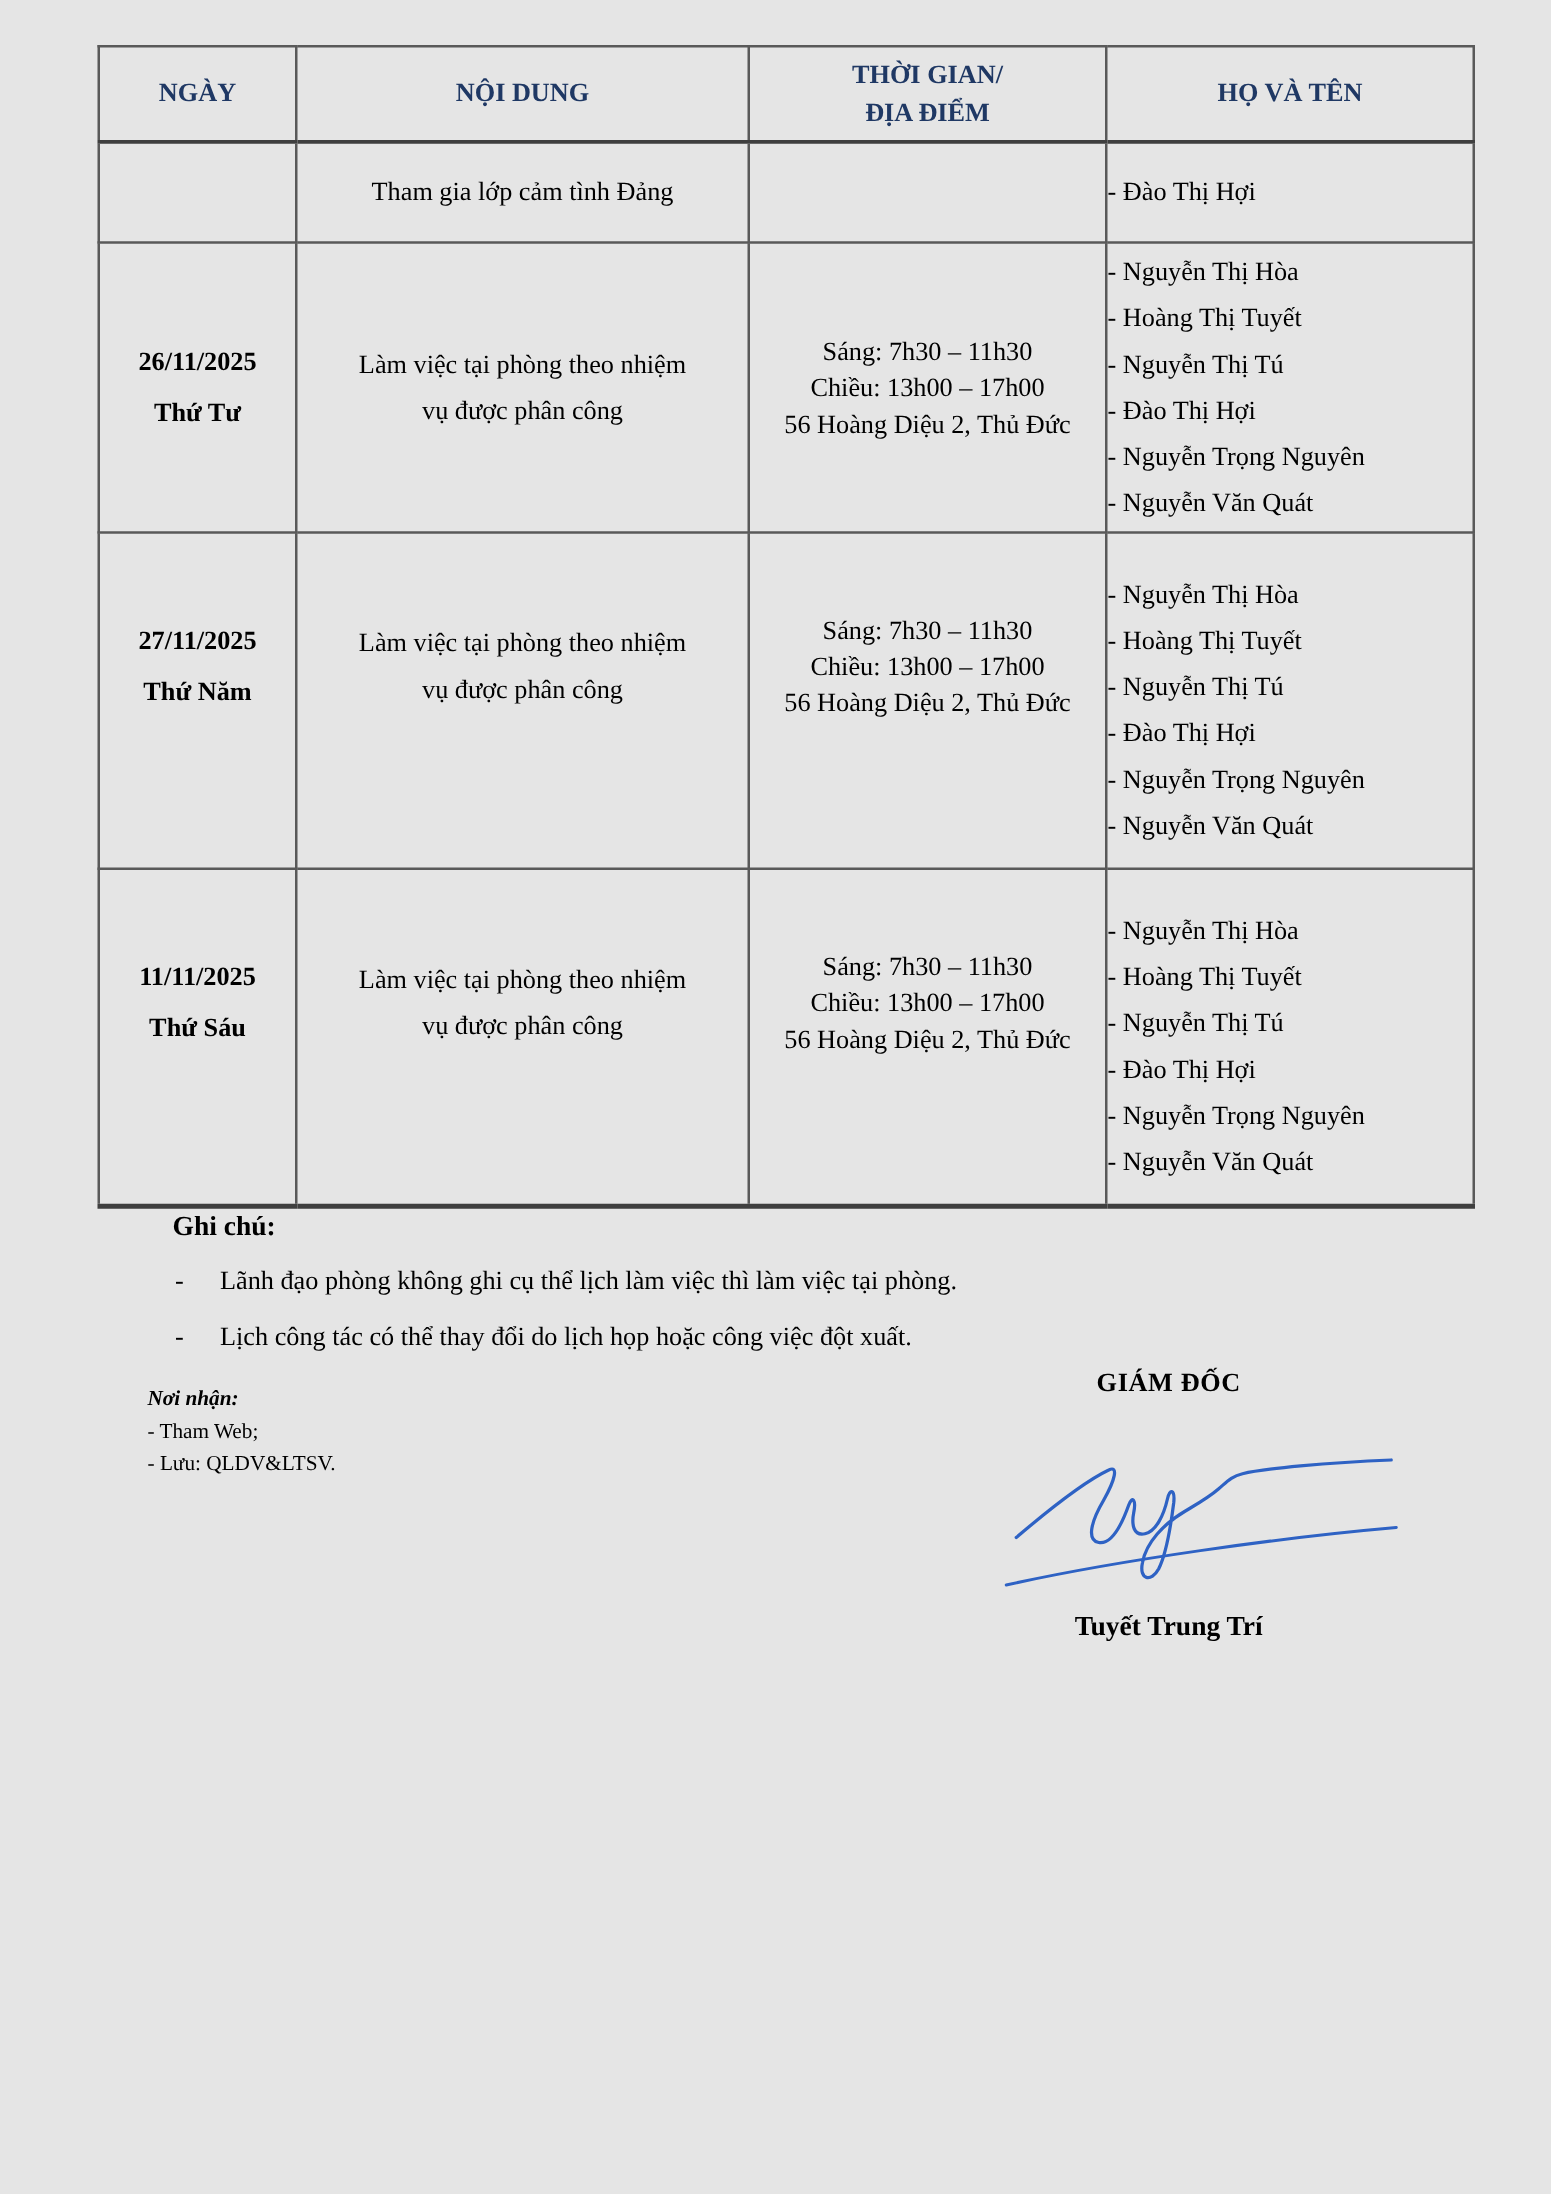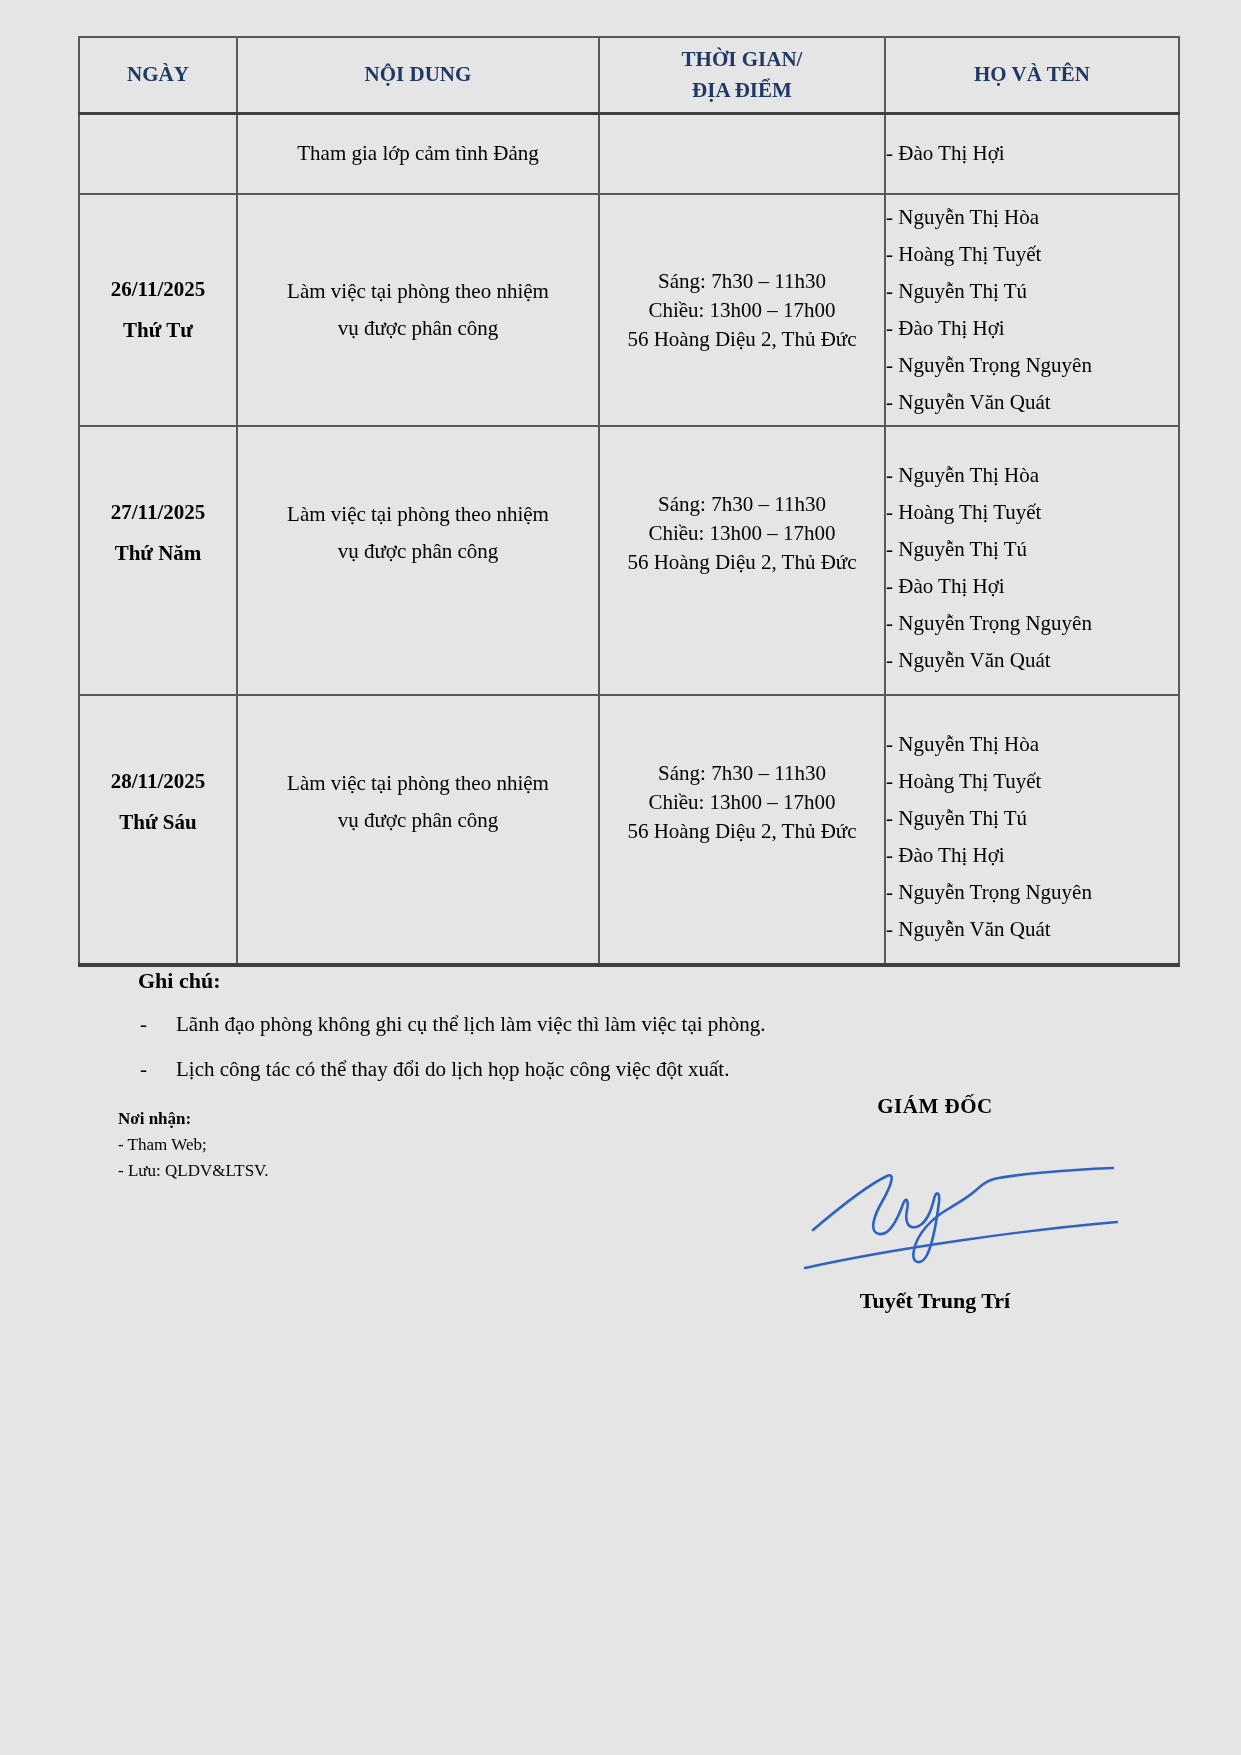--- a/index.html
+++ b/index.html
@@ -75,21 +75,21 @@
     font-size: 21px;
   }
   .note-item { display: flex; line-height: 45px; }
   .note-bullet { width: 36px; flex: 0 0 36px; }
   .recipients {
     position: absolute;
     left: 118px; top: 1106px;
     font-size: 17px;
     line-height: 26px;
   }
-  .recipients-title { font-weight: bold; }
+  .recipients-title { font-weight: bold; font-style: italic; }
   .sign-block {
     position: absolute;
     left: 750px; top: 1094px;
     width: 370px;
     text-align: center;
   }
   .sign-role { font-size: 21px; font-weight: bold; letter-spacing: 0.5px; }
   .signature-svg {
     position: absolute;
     left: 795px; top: 1142px;
@@ -173,21 +173,21 @@
         <div class="name">- Nguyễn Thị Hòa</div>
         <div class="name">- Hoàng Thị Tuyết</div>
         <div class="name">- Nguyễn Thị Tú</div>
         <div class="name">- Đào Thị Hợi</div>
         <div class="name">- Nguyễn Trọng Nguyên</div>
         <div class="name">- Nguyễn Văn Quát</div>
       </td>
     </tr>
 
     <tr class="lift lastrow" style="height:270px">
-      <td class="date-cell">28/11/2025
+      <td class="date-cell">11/11/2025
 Thứ Sáu</td>
       <td class="content-cell">
         <div class="content-inner">Làm việc tại phòng theo nhiệm vụ được phân công</div>
       </td>
       <td class="time-cell">
         <div class="time-inner">Sáng: 7h30 – 11h30
 Chiều: 13h00 – 17h00
 56 Hoàng Diệu 2, Thủ Đức</div>
       </td>
       <td class="names-cell">

